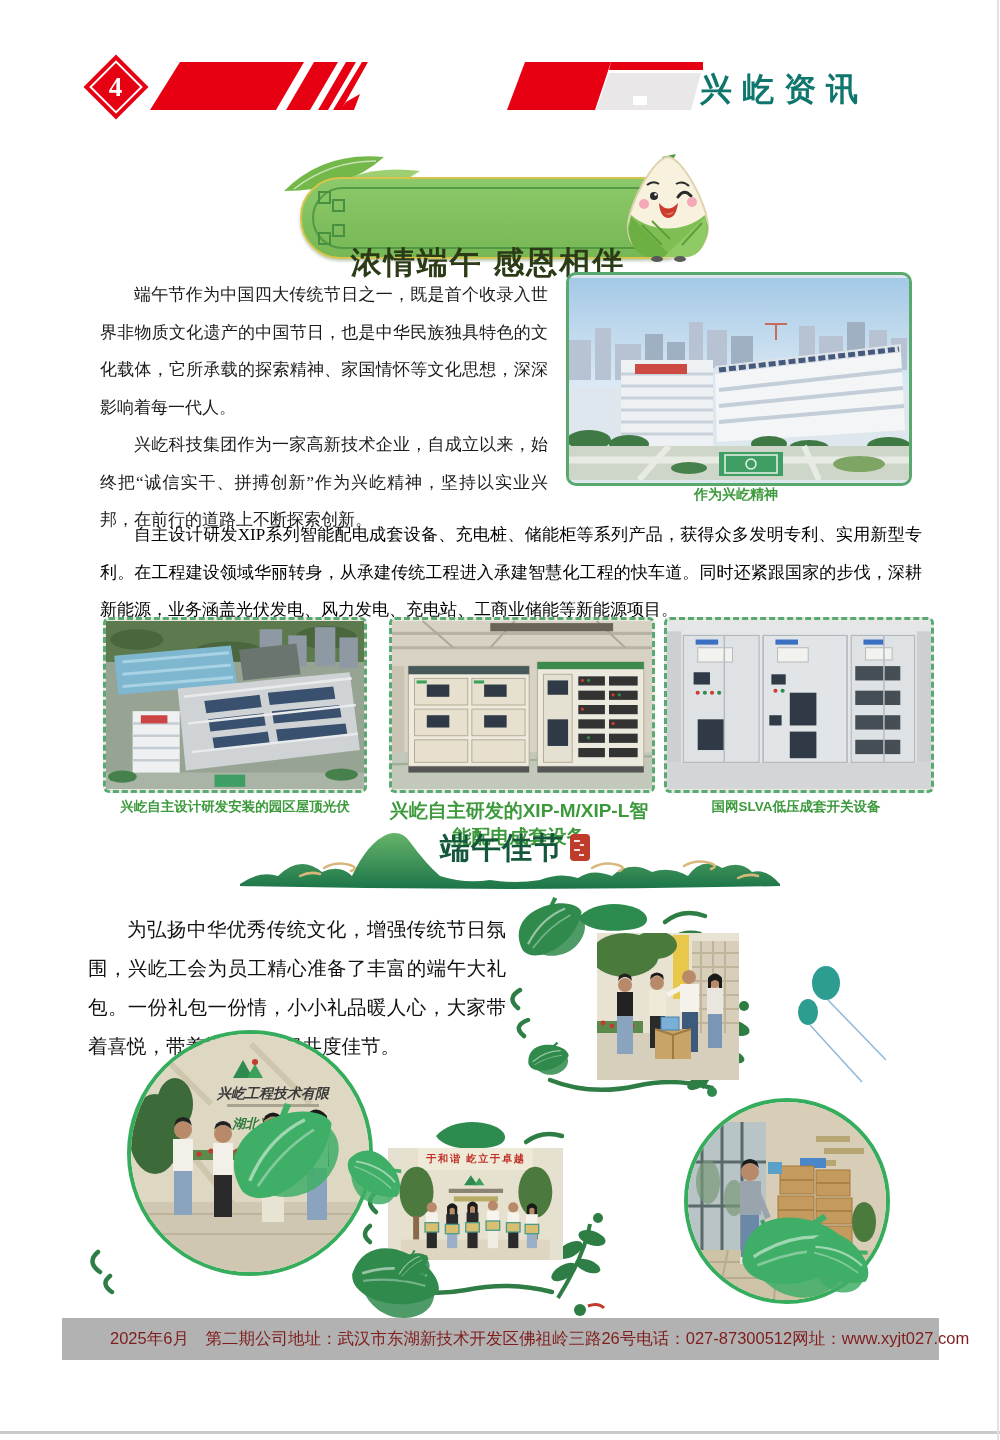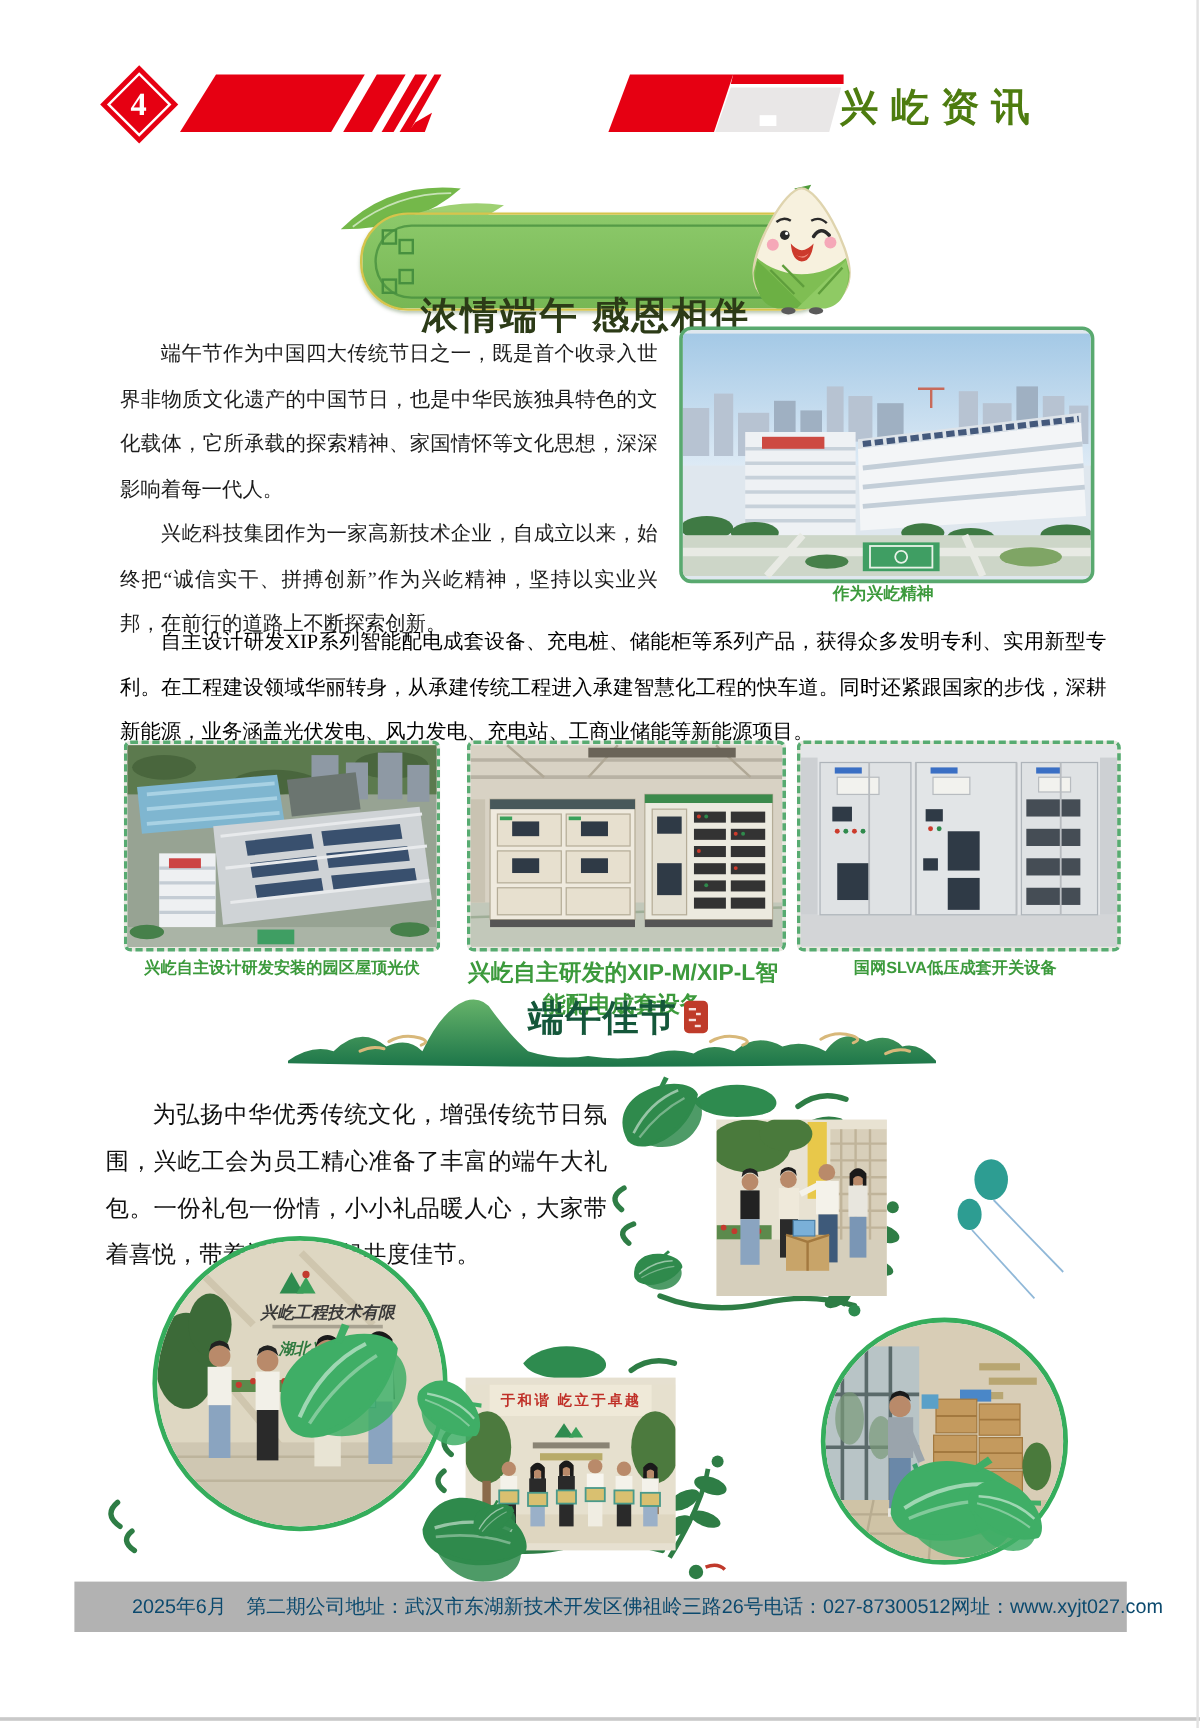--- a/index.html
+++ b/index.html
@@ -6,21 +6,21 @@
   .page{position:relative;width:1000px;height:1440px;background:#ffffff;overflow:hidden;
         font-family:"Liberation Sans",sans-serif;}
   .abs{position:absolute;}
 
   
   .page-num-diamond{left:93px;top:64px;width:46px;height:46px;background:#e60012;
     transform:rotate(45deg);display:flex;align-items:center;justify-content:center;}
   .page-num-diamond::after{content:"";position:absolute;inset:4px;border:2px solid #ffffff;}
   .page-num{transform:rotate(-45deg);color:#fff;font-size:27px;font-weight:bold;
     font-family:"Liberation Serif",serif;z-index:2;}
-  .masthead{left:700px;top:68px;width:230px;color:#4d7c0f;font-size:32px;letter-spacing:10px;
+  .masthead{left:700px;top:68px;width:230px;color:#0f766e;font-size:32px;letter-spacing:10px;
     font-family:Liberation Sans, sans-serif;font-weight:600;white-space:nowrap;}
 
   
   .banner1{left:280px;top:145px;width:445px;height:118px;}
   .banner1-pill{position:absolute;left:20px;top:32px;width:398px;height:78px;border-radius:40px;
     background:linear-gradient(#8cc96a,#77b754);border:2px solid #d6c44c;
     box-shadow:0 2px 3px rgba(60,100,40,.35);}
   .banner1-frame{position:absolute;left:10px;top:8px;right:12px;bottom:8px;
     border:2px solid #47903f;border-radius:32px;opacity:.8;}
   .corner-square{position:absolute;width:9px;height:9px;border:2px solid #47903f;background:transparent;}
@@ -59,27 +59,27 @@
 
   
   .article2{left:88px;top:910px;width:418px;font-size:19.5px;line-height:39px;color:#111;
     text-align:justify;font-weight:500;}
   .article2 p{margin:0;text-indent:2em;}
 
   
   .deco-layer{left:80px;top:890px;width:880px;height:470px;pointer-events:none;}
   .photo-rect{position:absolute;overflow:hidden;background:#e6e0d0;}
   .photo-gift{left:597px;top:933px;width:142px;height:147px;}
-  .photo-group{left:388px;top:1148px;width:175px;height:144px;}
+  .photo-group{left:388px;top:1148px;width:175px;height:112px;}
   .photo-circle{position:absolute;border-radius:50%;overflow:hidden;font-style:italic;}
   .circle-lobby{left:127px;top:1030px;width:238px;height:238px;border:4px solid #35ad5c;}
   .circle-cart{left:684px;top:1098px;width:198px;height:198px;border:4px solid #35ad5c;}
 
   
-  .footer-bar{left:62px;top:1318px;width:877px;height:42px;background:#b2b2b2;color:#0c4a6e;
+  .footer-bar{left:62px;top:1318px;width:877px;height:42px;background:#b2b2b2;color:#7f1d1d;
     display:flex;align-items:center;justify-content:space-between;padding:0 48px;box-sizing:border-box;
     font-size:16.5px;white-space:nowrap;}
   .page-edge-bottom{left:0;top:1431px;width:1000px;height:3px;background:#c9c9c9;}
   .page-edge-right{left:997px;top:0;width:2px;height:1440px;background:#e2e2e2;}
 </style>
 </head>
 <body>
 
 <div class="page">
 

